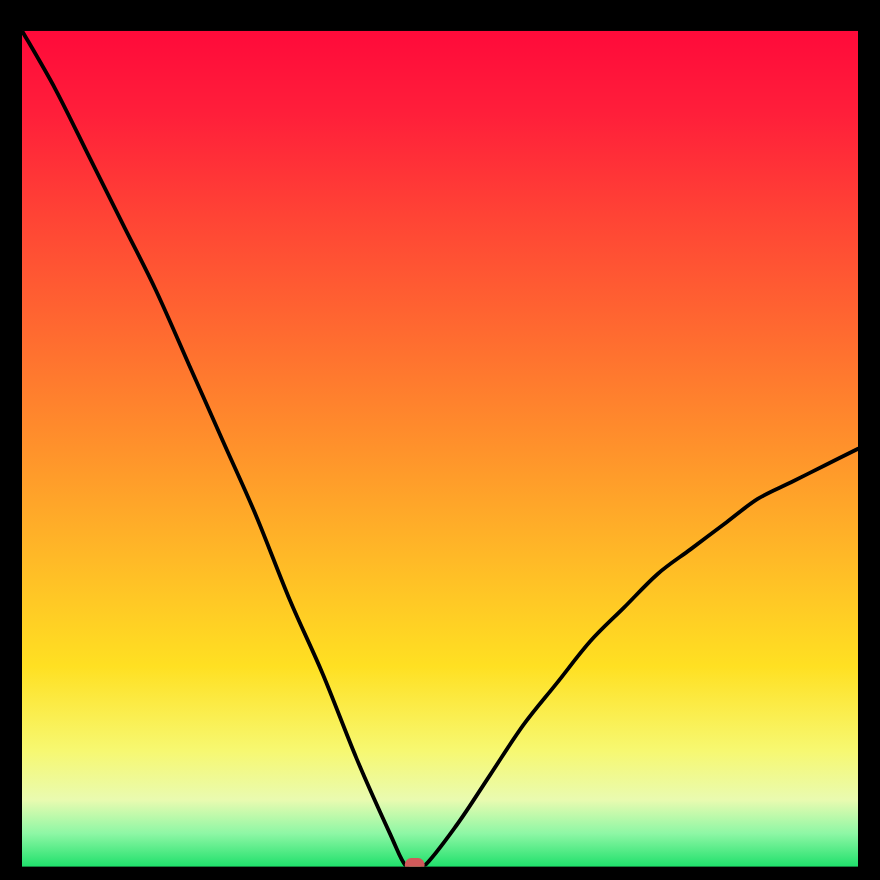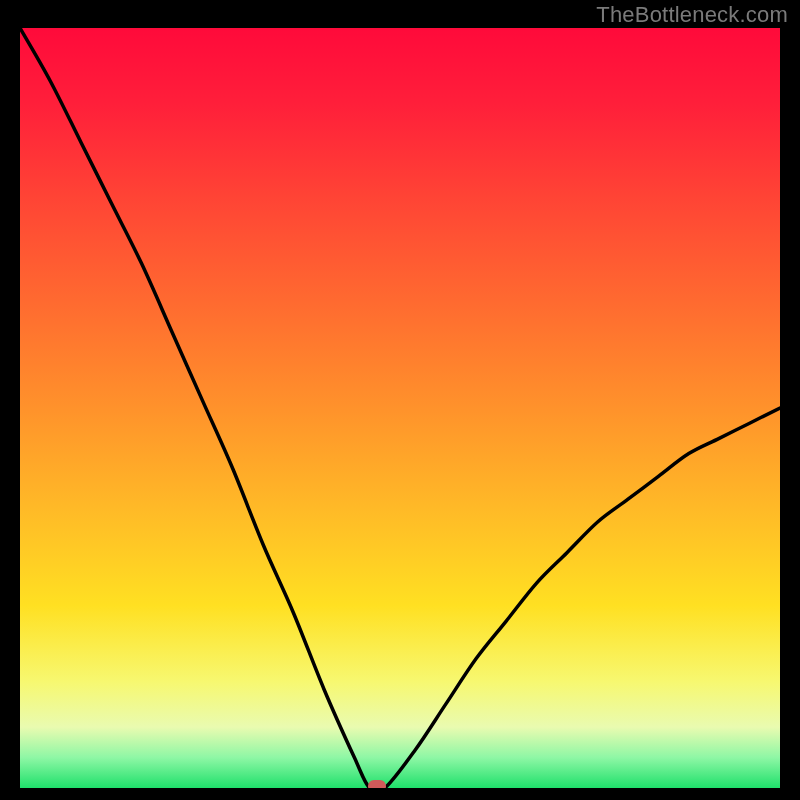--- a/index.html
+++ b/index.html
@@ -70,21 +70,20 @@
     left: 355px;
     top: 746px;
     z-index: 3;
   }
 </style>
 </head>
 <body>
 
 <div class="container">
 
-  <div class="watermark">TheBottleneck.com</div>
 
   <div class="plot-area">
     <div class="gradient-bg"></div>
 
     <svg class="curve" viewBox="0 0 760 760" preserveAspectRatio="none">
       <path fill="none" stroke="#000" stroke-width="3.5" stroke-linecap="round" d="M 0.0 0.0 C 5.1 8.9, 20.3 34.2, 30.4 53.2 C 40.5 72.2, 50.7 93.7, 60.8 114.0 C 70.9 134.3, 81.1 154.5, 91.2 174.8 C 101.3 195.1, 111.5 214.1, 121.6 235.6 C 131.7 257.1, 141.9 281.2, 152.0 304.0 C 162.1 326.8, 172.3 349.6, 182.4 372.4 C 192.5 395.2, 202.7 416.7, 212.8 440.8 C 222.9 464.9, 233.1 492.7, 243.2 516.8 C 253.3 540.9, 263.5 561.1, 273.6 585.2 C 283.7 609.3, 293.9 637.1, 304.0 661.2 C 314.1 685.3, 326.8 713.1, 334.4 729.6 C 342.0 746.1, 344.5 754.9, 349.6 760.0 C 354.7 765.1, 357.2 766.3, 364.8 760.0 C 372.4 753.7, 385.1 735.9, 395.2 722.0 C 405.3 708.1, 415.5 691.6, 425.6 676.4 C 435.7 661.2, 445.9 644.7, 456.0 630.8 C 466.1 616.9, 476.3 605.5, 486.4 592.8 C 496.5 580.1, 506.7 566.2, 516.8 554.8 C 526.9 543.4, 537.1 534.5, 547.2 524.4 C 557.3 514.3, 567.5 502.9, 577.6 494.0 C 587.7 485.1, 597.9 478.8, 608.0 471.2 C 618.1 463.6, 628.3 456.0, 638.4 448.4 C 648.5 440.8, 658.7 431.9, 668.8 425.6 C 678.9 419.3, 689.1 415.5, 699.2 410.4 C 709.3 405.3, 719.5 400.3, 729.6 395.2 C 739.7 390.1, 754.9 382.5, 760.0 380.0"></path>
     </svg>
 
     <div class="marker" style="left: 348.2px; top: 752px; background: rgb(208, 90, 90);"></div>
   </div>

